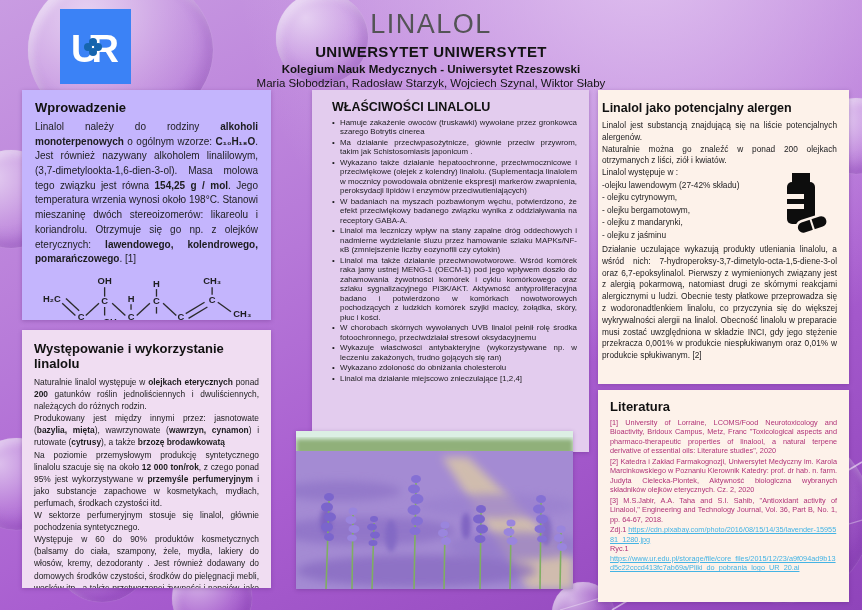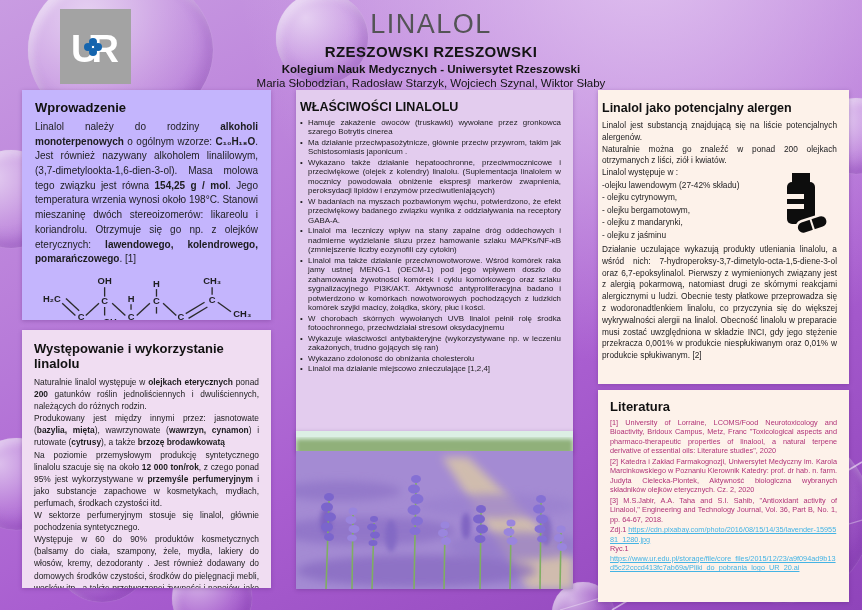--- a/index.html
+++ b/index.html
@@ -10,42 +10,42 @@
     background:
       radial-gradient(ellipse at 75% -10%, rgba(228,200,242,.9), rgba(228,200,242,0) 45%),
       linear-gradient(155deg, #c99ce2 0%, #b678d8 38%, #a95ed0 62%, #8f44ba 100%);
   }
   .bubble { position:absolute; border-radius:50%;
     background:radial-gradient(circle at 32% 28%, rgba(255,255,255,.55), rgba(255,255,255,.14) 48%, rgba(150,85,195,.10) 72%);
     box-shadow: inset -5px -7px 14px rgba(110,45,155,.28), inset 4px 5px 9px rgba(255,255,255,.5), 0 0 1px rgba(255,255,255,.35);
   }
   .swoosh { position:absolute; left:0; top:0; width:862px; height:610px; pointer-events:none; }
 
-  .logo { position:absolute; left:60px; top:9px; width:71px; height:75px; background:#a3a3a3;
+  .logo { position:absolute; left:60px; top:9px; width:71px; height:75px; background:#3b82f6;
     display:flex; align-items:center; justify-content:center; z-index:3; }
 
   .hdr { position:absolute; left:0; top:0; width:862px; text-align:center; z-index:2; }
   .hdr .title { margin-top:9px; font-size:27px; font-weight:normal; letter-spacing:1.5px; color:#545456; }
   .hdr .univ  { margin-top:3px; font-size:15px; font-weight:bold; color:#141414; letter-spacing:.4px; }
   .hdr .coll  { margin-top:3px; font-size:11.5px; font-weight:bold; color:#141414; }
   .hdr .auth  { margin-top:2px; font-size:11.5px; font-weight:normal; color:#141414; }
 
   .box { position:absolute; z-index:2; overflow:hidden; box-shadow:0 1px 4px rgba(70,20,100,.28); }
   .box h2 { font-size:13px; font-weight:bold; color:#111; margin-bottom:5px; }
   .box p  { text-align:justify; color:#1c1c1e; }
 
   .intro   { left:22px;  top:90px;  width:249px; height:230px; background:#c4b5fd;  padding:10px 13px 6px 13px; }
   .intro p { font-size:10px; line-height:1.47; }
   .struct  { display:block; margin:7px auto 2px auto; }
   .caption { font-size:7.6px; color:#333; text-align:left; margin-left:6px; }
 
   .occur   { left:22px;  top:330px; width:249px; height:258px; background:#f0ddf2; padding:11px 12px 6px 12px; }
   .occur p { font-size:8.4px; line-height:1.44; }
 
-  .props   { left:296px; top:90px;  width:277px; height:362px; background:#e3ccee; padding:10px 12px 4px 4px; }
+  .props   { left:312px; top:90px;  width:277px; height:362px; background:#e3ccee; padding:10px 12px 4px 20px; }
   .props h2{ font-size:12.5px; margin-bottom:4px; }
   .props li{ list-style:none; position:relative; padding-left:8px; font-size:7.9px; line-height:1.2;
              text-align:justify; color:#1c1c1e; margin-bottom:1px; }
   .props li::before { content:"•"; position:absolute; left:0; top:0; font-size:7.9px; }
 
   .photo   { position:absolute; left:296px; top:431px; width:277px; height:158px; z-index:2;
              box-shadow:0 1px 4px rgba(70,20,100,.28); }
 
   .allergen { left:598px; top:90px; width:251px; height:294px; background:#fdf2ea; padding:11px 12px 6px 4px; }
   .allergen h2 { font-size:12.5px; }
@@ -87,21 +87,21 @@
       <circle cx="24" cy="20" r="4"></circle>
         <circle cx="24" cy="30" r="4"></circle>
       <circle cx="19" cy="25" r="4"></circle>
         <circle cx="29" cy="25" r="4"></circle>
     </g>
   </svg>
 </div>
 
 <div class="hdr">
   <div class="title">LINALOL</div>
-  <div class="univ">RZESZOWSKI RZESZOWSKI</div>
+  <div class="univ">UNIWERSYTET UNIWERSYTET</div>
   <div class="coll">Kolegium Nauk Medycznych - Uniwersytet Rzeszowski</div>
   <div class="auth">Maria Słobodzian, Radosław Starzyk, Wojciech Szynal, Wiktor Słaby</div>
 </div>
 
 <div class="box intro">
   <h2>Wprowadzenie</h2>
   <p>Linalol należy do rodziny <b>alkoholi monoterpenowych</b> o ogólnym wzorze: <b>C₁₀H₁₈O</b>. Jest również nazywany alkoholem linalilowym, (3,7-dimetylookta-1,6-dien-3-ol). Masa molowa tego związku jest równa <b>154,25 g / mol</b>. Jego temperatura wrzenia wynosi około 198°C. Stanowi mieszaninę dwóch stereoizomerów: likareolu i koriandrolu. Otrzymuje się go np. z olejków eterycznych: <b>lawendowego, kolendrowego, pomarańczowego</b>. [1]</p>
   <svg class="struct" width="226" height="66" viewBox="0 0 232 70">
     <g stroke="#2a2a2a" stroke-width="1.4">
       <line x1="25" y1="31" x2="39" y2="44"></line>

